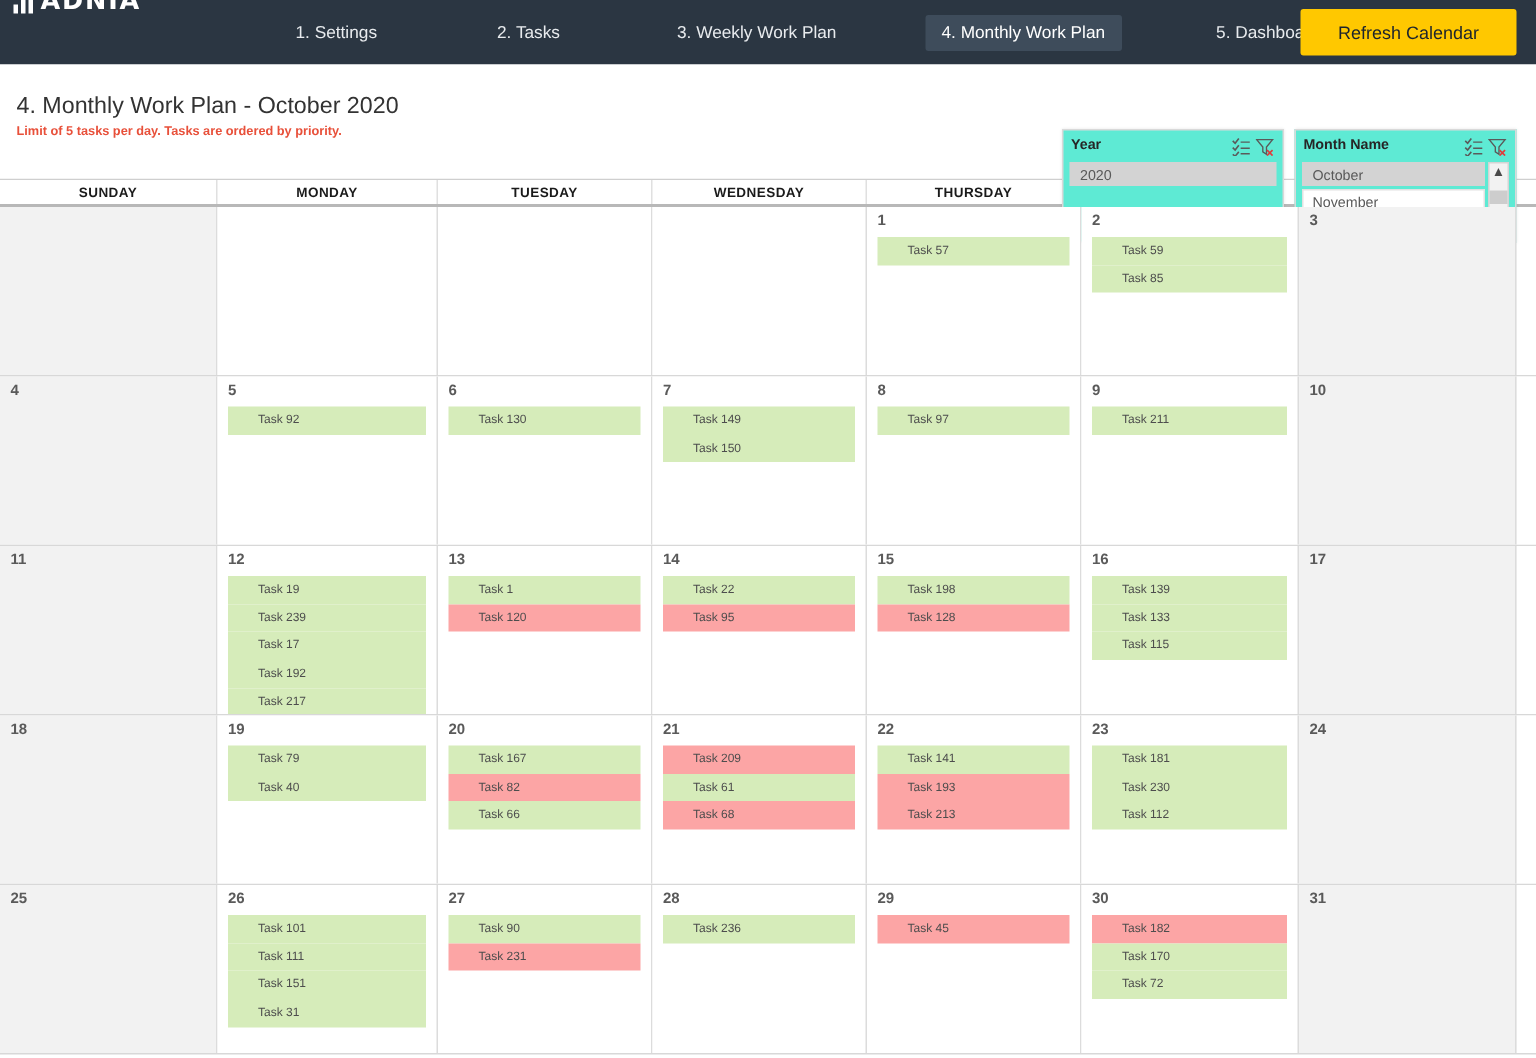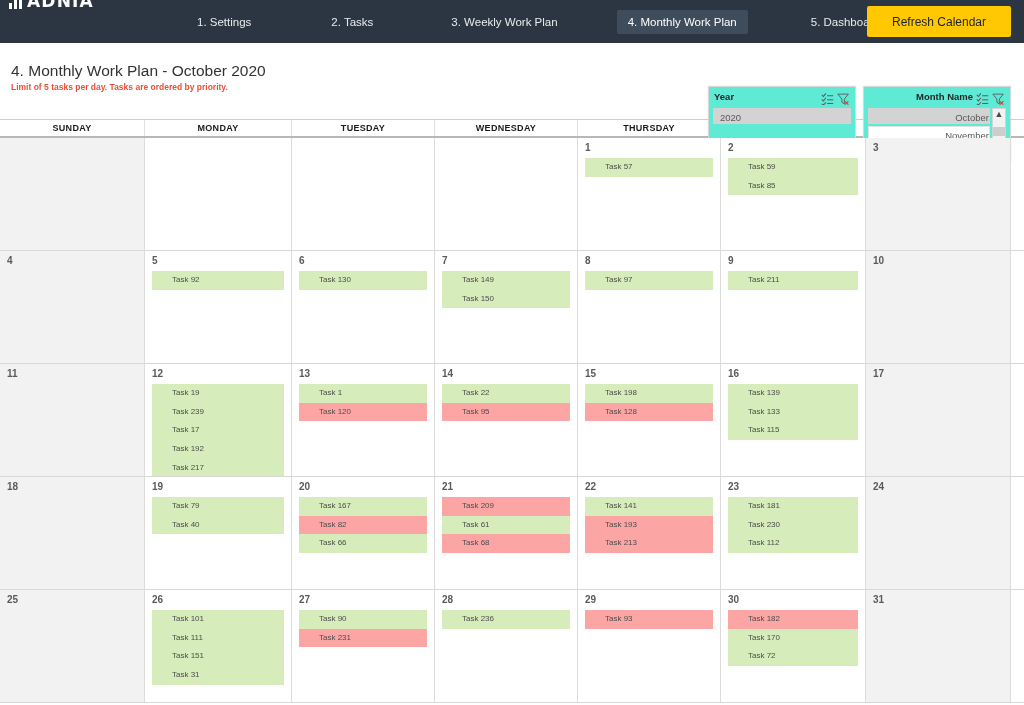--- a/index.html
+++ b/index.html
@@ -103,21 +103,21 @@
   .legend-label { font-size: 8.5px; color: #555555; }
 
   
   .slicer {
     position: absolute; top: 43px;
     background: #5eead4;
     border: 1px solid #d9d9d9;
     box-shadow: 0 0 2px rgba(0,0,0,0.10);
   }
   .slicer-year { left: 708px; width: 148px; height: 76px; }
-  .slicer-month { left: 863px; width: 148px; height: 76px; text-align: right; }
+  .slicer-month { left: 863px; width: 148px; height: 76px; }
   .slicer-head {
     display: flex; align-items: center;
     height: 19px; padding: 0 5px;
   }
   .slicer-title { font-size: 9.5px; font-weight: bold; color: #262626; flex: 1; }
   .slicer-icon { width: 13px; height: 12px; margin-left: 3px; cursor: pointer; }
   .slicer-body { padding: 2px 4px 4px 4px; position: relative; }
   .slicer-item {
     height: 16px; line-height: 18px;
     font-size: 9.5px; color: #595959;
@@ -479,21 +479,21 @@
       </div>
       <div class="cal-cell col-3">
         <div class="daynum">28</div>
         <div class="tasks">
           <div class="task closed">Task 236</div>
         </div>
       </div>
       <div class="cal-cell col-4">
         <div class="daynum">29</div>
         <div class="tasks">
-          <div class="task overdue">Task 93</div>
+          <div class="task overdue">Task 45</div>
         </div>
       </div>
       <div class="cal-cell col-5">
         <div class="daynum">30</div>
         <div class="tasks">
           <div class="task overdue">Task 182</div>
           <div class="task closed">Task 170</div>
           <div class="task closed">Task 72</div>
         </div>
       </div>

